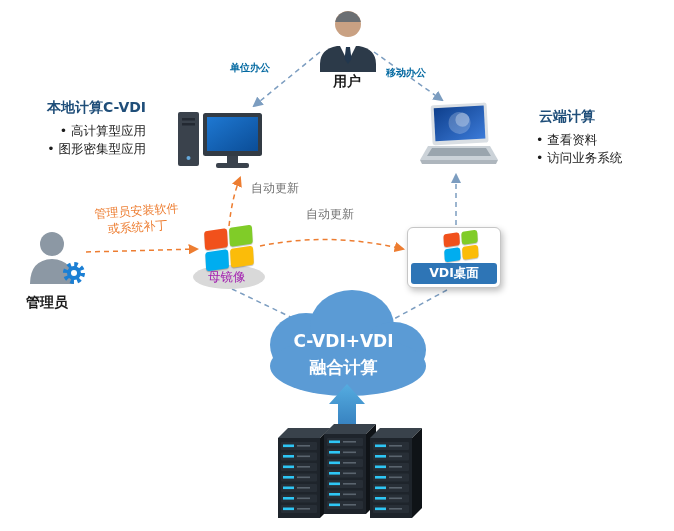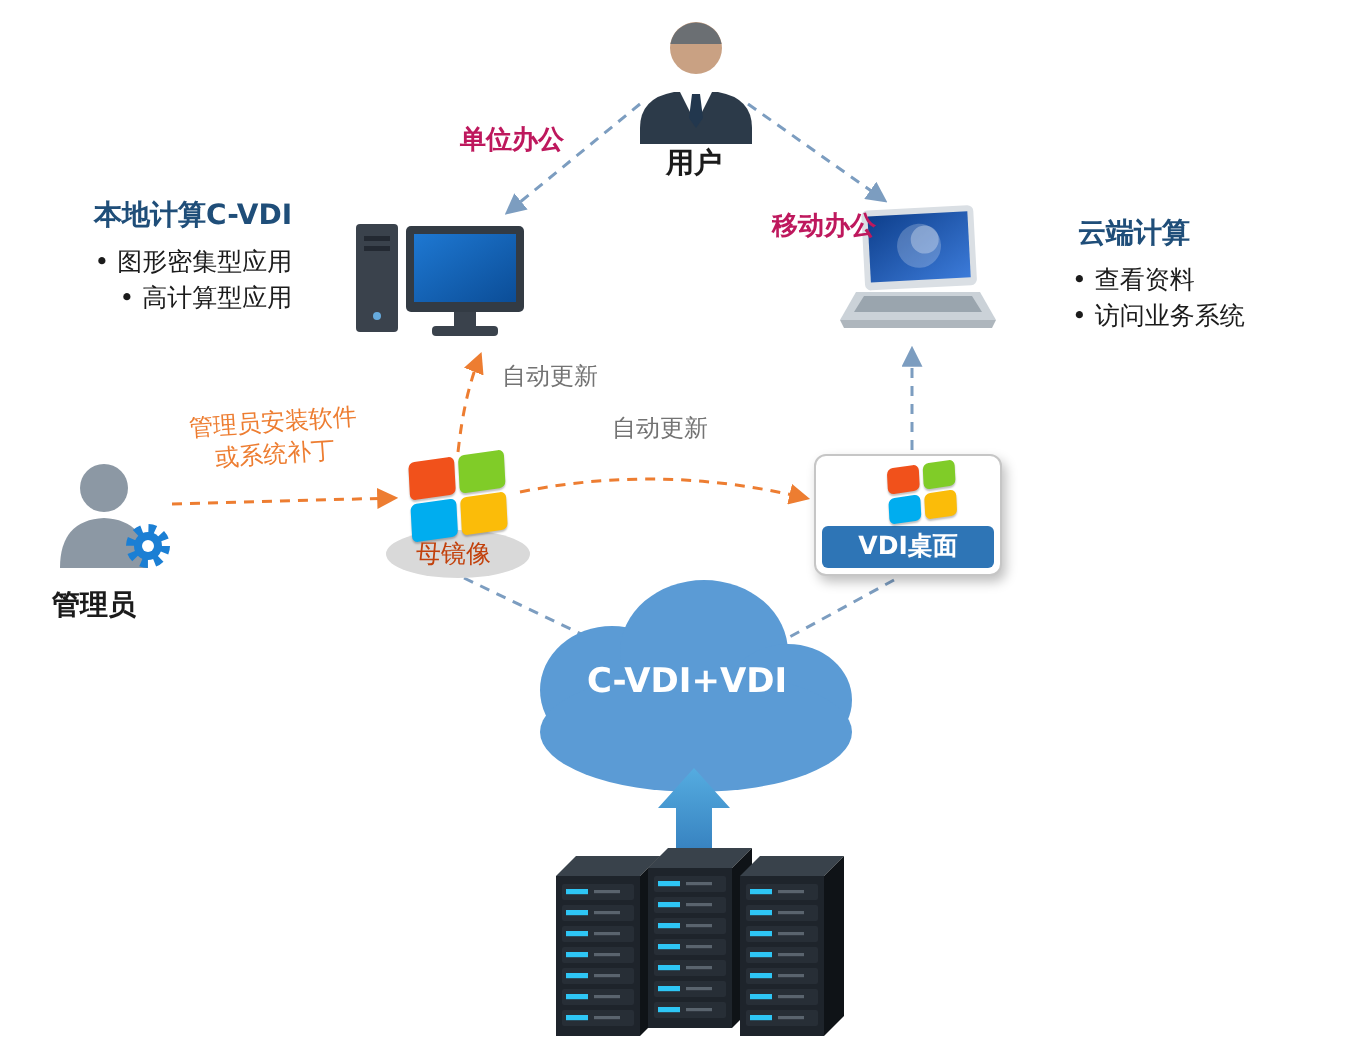--- a/index.html
+++ b/index.html
@@ -3,52 +3,52 @@
 <meta charset="utf-8">
 <style>
   * { margin:0; padding:0; box-sizing:border-box; }
   html,body { background:#fff; font-family:"DejaVu Sans","Liberation Sans",sans-serif; }
   .stage { position:relative; width:674px; height:531px; background:#fff; overflow:hidden; }
 
   .edges { position:absolute; left:0; top:0; z-index:1; }
   .node  { position:absolute; z-index:2; }
 
   .lbl-dark   { position:absolute; z-index:3; font-weight:bold; font-size:14px; color:#1b1b1b; white-space:nowrap; }
-  .lbl-blue   { position:absolute; z-index:3; font-weight:bold; font-size:13px; color:#be185d; white-space:nowrap; }
+  .lbl-blue   { position:absolute; z-index:3; font-weight:bold; font-size:10px; color:#0369a1; white-space:nowrap; }
   .lbl-orange { position:absolute; z-index:3; font-size:12px; color:#737373; white-space:nowrap; }
 
   .info-block { position:absolute; z-index:2; }
   .info-title { color:#1F4E79; font-weight:bold; font-size:14px; margin-bottom:5px; margin-left:3px; }
   .bullet { font-size:12.5px; color:#1b1b1b; line-height:18px; white-space:nowrap; }
   .bullet::before { content:"• "; }
 
   .user-icon    { left:310px; top:2px;   }
   .desktop-icon { left:176px; top:110px; }
   .laptop-icon  { left:416px; top:102px; }
   .admin-icon   { left:28px;  top:230px; }
 
   .user-label   { left:333px; top:73px; }
   .admin-label  { left:26px;  top:294px; }
   .office-label { left:230px; top:61px; }
-  .mobile-label { left:386px; top:66px;margin-top:38px; }
+  .mobile-label { left:386px; top:66px; }
   .auto-update-desktop { left:251px; top:180px; }
   .auto-update-vdi     { left:306px; top:206px; }
 
   .admin-note { position:absolute; z-index:3; left:76px; top:203px; width:122px; text-align:center;
                 transform:rotate(-4deg); color:#ED7D31; font-size:12px; line-height:16px; }
 
   .winlogo { display:grid; grid-template-columns:1fr 1fr; grid-template-rows:1fr 1fr; gap:2px;
              transform:rotate(-3deg) skewY(-5deg); z-index:3; }
   .winlogo i { border-radius:3px; box-shadow:0 1px 1px rgba(0,0,0,.25); }
   .winlogo .p1 { background:#F1511B; } .winlogo .p2 { background:#80CC28; }
   .winlogo .p3 { background:#00ADEF; } .winlogo .p4 { background:#FBBC09; }
   .winlogo.master { position:absolute; left:205px; top:228px; width:48px; height:40px; }
   .winlogo.inbox  { position:relative; width:34px; height:28px; margin-top:4px; }
 
-  .master-label { position:absolute; z-index:3; left:208px; top:269px; font-size:12.5px; color:#c2410c; white-space:nowrap; }
+  .master-label { position:absolute; z-index:3; left:208px; top:269px; font-size:12.5px; color:#a21caf; white-space:nowrap; }
 
   .vdi-box { position:absolute; z-index:2; left:407px; top:227px; width:94px; height:61px; background:#fff;
              border:1px solid #c6c6c6; border-radius:6px; box-shadow:2px 3px 6px rgba(0,0,0,.25);
              display:flex; flex-direction:column; align-items:center;padding-left:13px; }
   .vdi-bar { position:absolute; left:3px; right:3px; bottom:3px; height:21px; background:#2E75B6; border-radius:3px;
              color:#fff; font-weight:bold; font-size:12.5px; display:flex; align-items:center; justify-content:center; }
 
   .cloud-text { position:absolute; z-index:3; left:272px; top:328px; width:143px; text-align:center;
                 color:#fff; font-weight:bold; font-size:17px; line-height:26px; }
 </style>
@@ -141,22 +141,22 @@
       <path d="M36,45 L40,45 L41.5,57 L38,62 L34.5,57 Z" fill="#22374E"></path>
     </svg>
   </div>
   <div class="lbl-dark user-label">用户</div>
 
   <div class="lbl-blue office-label">单位办公</div>
   <div class="lbl-blue mobile-label">移动办公</div>
 
   <div class="info-block" style="left:44px; top:99px;text-align:right;">
     <div class="info-title">本地计算C-VDI</div>
+    <div class="bullet">高计算型应用</div>
     <div class="bullet">图形密集型应用</div>
-    <div class="bullet">高计算型应用</div>
   </div>
 
   <div class="node desktop-icon">
     <svg width="90" height="66" viewBox="0 0 90 66">
       <rect x="2" y="2" width="21" height="54" rx="2" fill="#3A424C"></rect>
       <rect x="6" y="8" width="13" height="2.5" fill="#232932"></rect>
       <rect x="6" y="13" width="13" height="2.5" fill="#232932"></rect>
       <circle cx="12.5" cy="48" r="2" fill="#66AADD"></circle>
       <rect x="27" y="3" width="59" height="43" rx="2.5" fill="#333B44"></rect>
       <rect x="31" y="7" width="51" height="34" fill="url(#gScreen)"></rect>
@@ -219,15 +219,16 @@
       <i class="p1"></i>
         <i class="p2"></i>
         <i class="p3"></i>
         <i class="p4"></i>
     </div>
     <div class="vdi-bar">VDI桌面</div>
   </div>
 
   <div class="cloud-text">
     <div>C-VDI+VDI</div>
+    <div>融合计算</div>
   </div>
 
 </div>
 
 </body></html>

